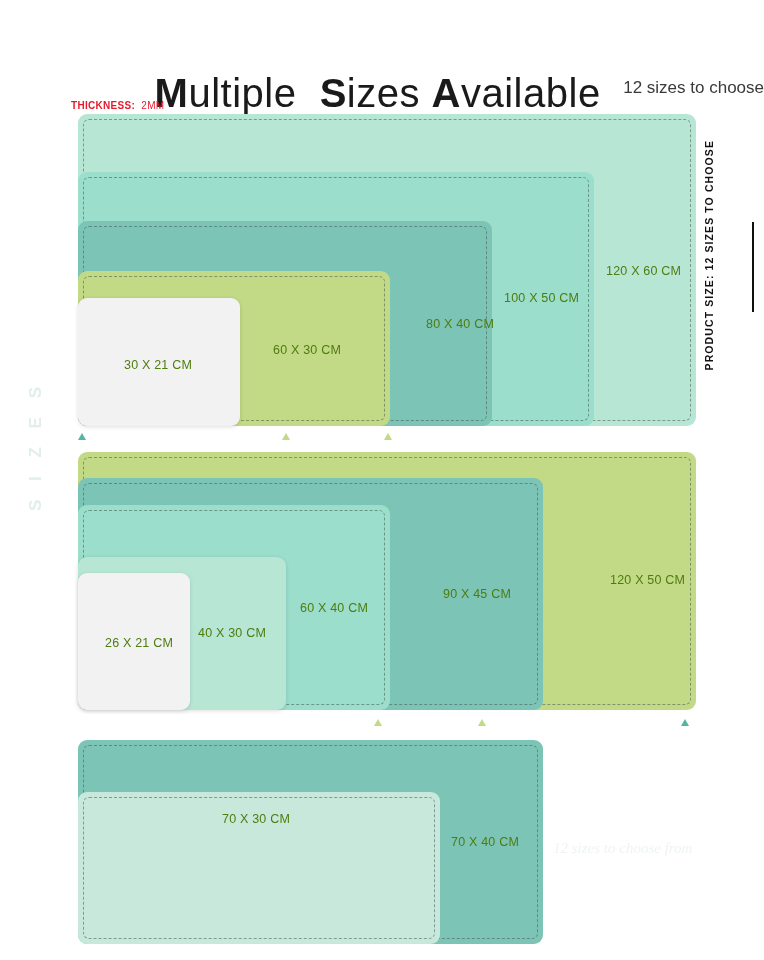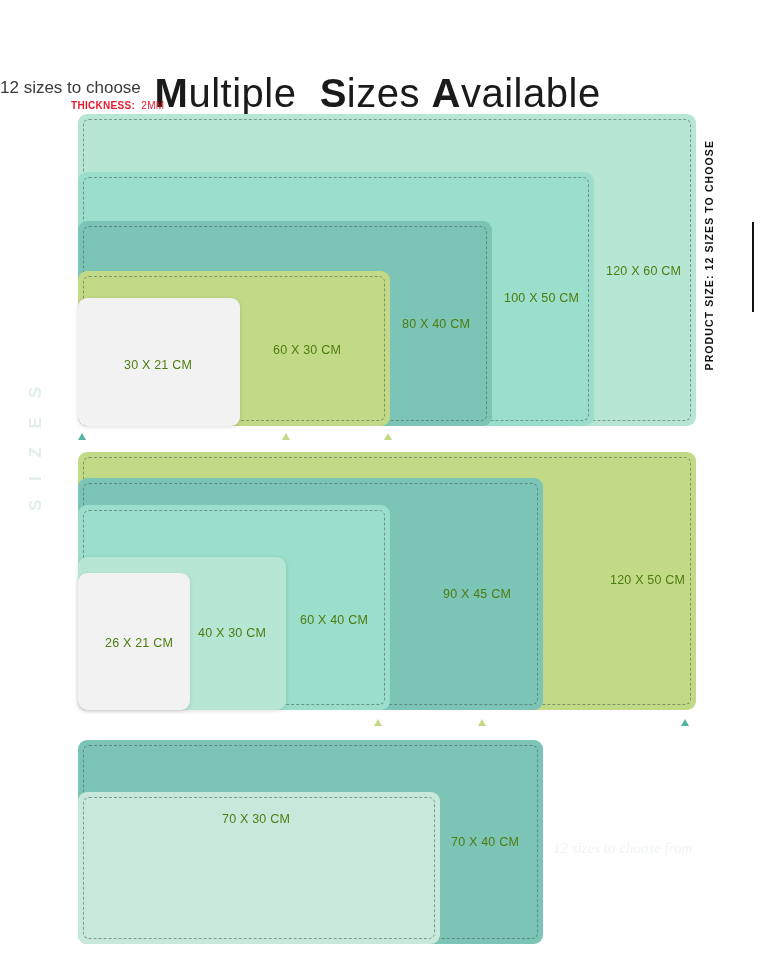--- a/index.html
+++ b/index.html
@@ -7,21 +7,21 @@
     width:764px;height:960px;position:relative;background:#ffffff;
     font-family:"Liberation Sans", sans-serif;overflow:hidden;
   }
   .title{
     position:absolute;left:0;top:26px;width:732px;text-align:center;
     font-size:40px;font-weight:300;color:#1a1a1a;letter-spacing:0.5px;
     white-space:pre;
   }
   .title b{font-weight:700;}
   .subtitle{
-    position:absolute;left:0;top:78px;width:764px;text-align:left;
+    position:absolute;left:0;top:78px;width:764px;text-align:right;
     font-size:17px;font-weight:400;color:#3a3a3a;
   }
   .thickness{
     position:absolute;left:71px;top:100px;font-size:10px;font-weight:700;
     color:#e8192c;letter-spacing:0.3px;white-space:pre;
   }
   .thickness .val{font-weight:500;}
 
   
   .side-right{
@@ -86,21 +86,21 @@
   <div class="rect" style="left:78px;top:221px;width:414px;height:205px;background:#7cc4b5;">
       <span class="dash"></span>
     </div>
   <div class="rect" style="left:78px;top:271px;width:312px;height:155px;background:#c2d985;">
       <span class="dash"></span>
     </div>
   <div class="rect plain" style="left:78px;top:298px;width:162px;height:128px;background:#f2f2f2;"></div>
 
   <div class="lbl" style="left:606px;top:264px;">120 X 60 CM</div>
   <div class="lbl" style="left:504px;top:291px;">100 X 50 CM</div>
-  <div class="lbl" style="left:402px;top:317px;">80 X 40 CM</div>
+  <div class="lbl" style="left:426px;top:317px;">80 X 40 CM</div>
   <div class="lbl" style="left:273px;top:343px;">60 X 30 CM</div>
   <div class="lbl" style="left:124px;top:358px;">30 X 21 CM</div>
 
   <div class="tri" style="left:78px;top:433px;border-bottom:7px solid #55b5a4;"></div>
   <div class="tri" style="left:282px;top:433px;border-bottom:7px solid #c2d985;"></div>
   <div class="tri" style="left:384px;top:433px;border-bottom:7px solid #c2d985;"></div>
 </div>
 
 <div class="group">
   <div class="rect" style="left:78px;top:452px;width:618px;height:258px;background:#c2d985;">
@@ -110,21 +110,21 @@
       <span class="dash"></span>
     </div>
   <div class="rect" style="left:78px;top:505px;width:312px;height:205px;background:#9adecb;">
       <span class="dash"></span>
     </div>
   <div class="rect plain" style="left:78px;top:557px;width:208px;height:153px;background:#b8e6d5;"></div>
   <div class="rect plain" style="left:78px;top:573px;width:112px;height:137px;background:#f2f2f2;"></div>
 
   <div class="lbl" style="left:610px;top:573px;">120 X 50 CM</div>
   <div class="lbl" style="left:443px;top:587px;">90 X 45 CM</div>
-  <div class="lbl" style="left:300px;top:601px;margin-top:12px;">60 X 40 CM</div>
+  <div class="lbl" style="left:300px;top:601px;">60 X 40 CM</div>
   <div class="lbl" style="left:198px;top:626px;">40 X 30 CM</div>
   <div class="lbl" style="left:105px;top:636px;">26 X 21 CM</div>
 
   <div class="tri" style="left:374px;top:719px;border-bottom:7px solid #c2d985;"></div>
   <div class="tri" style="left:478px;top:719px;border-bottom:7px solid #c2d985;"></div>
   <div class="tri" style="left:681px;top:719px;border-bottom:7px solid #55b5a4;"></div>
 </div>
 
 <div class="group">
   <div class="rect" style="left:78px;top:740px;width:465px;height:204px;background:#7cc4b5;">

